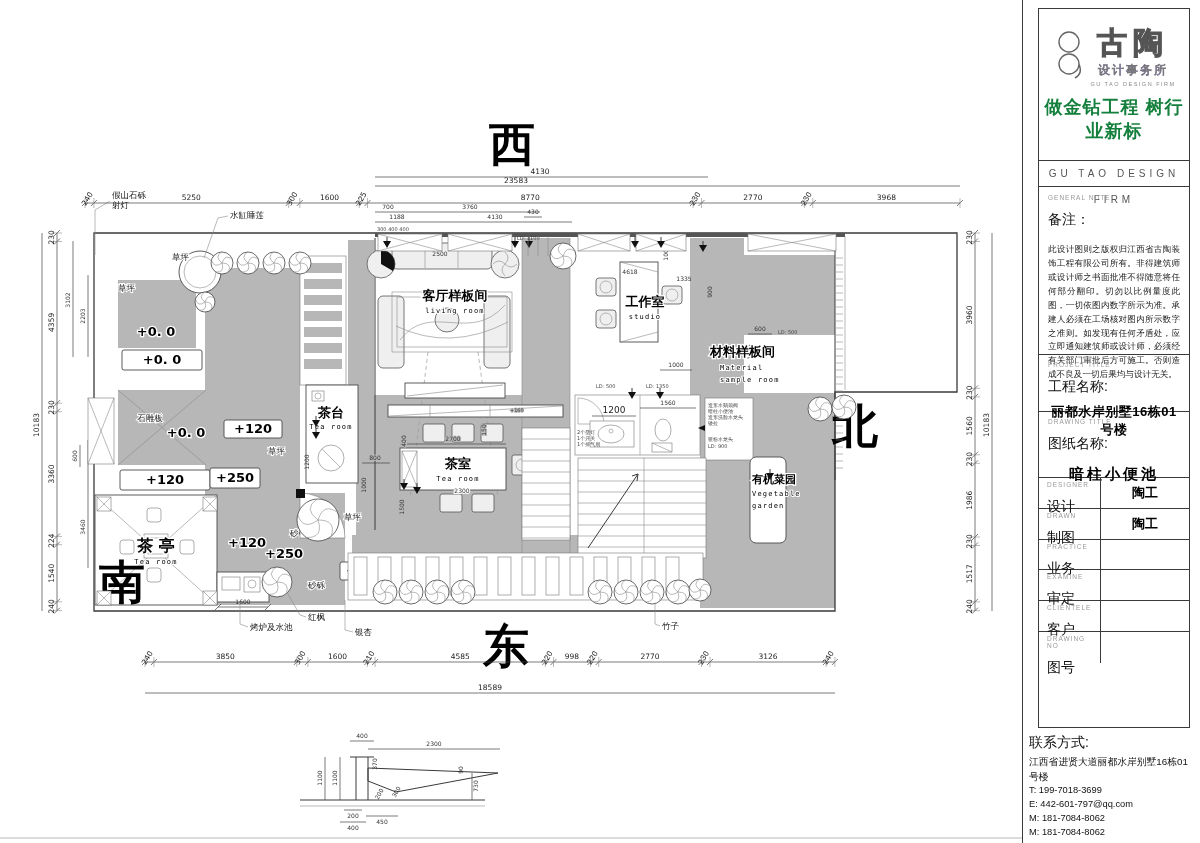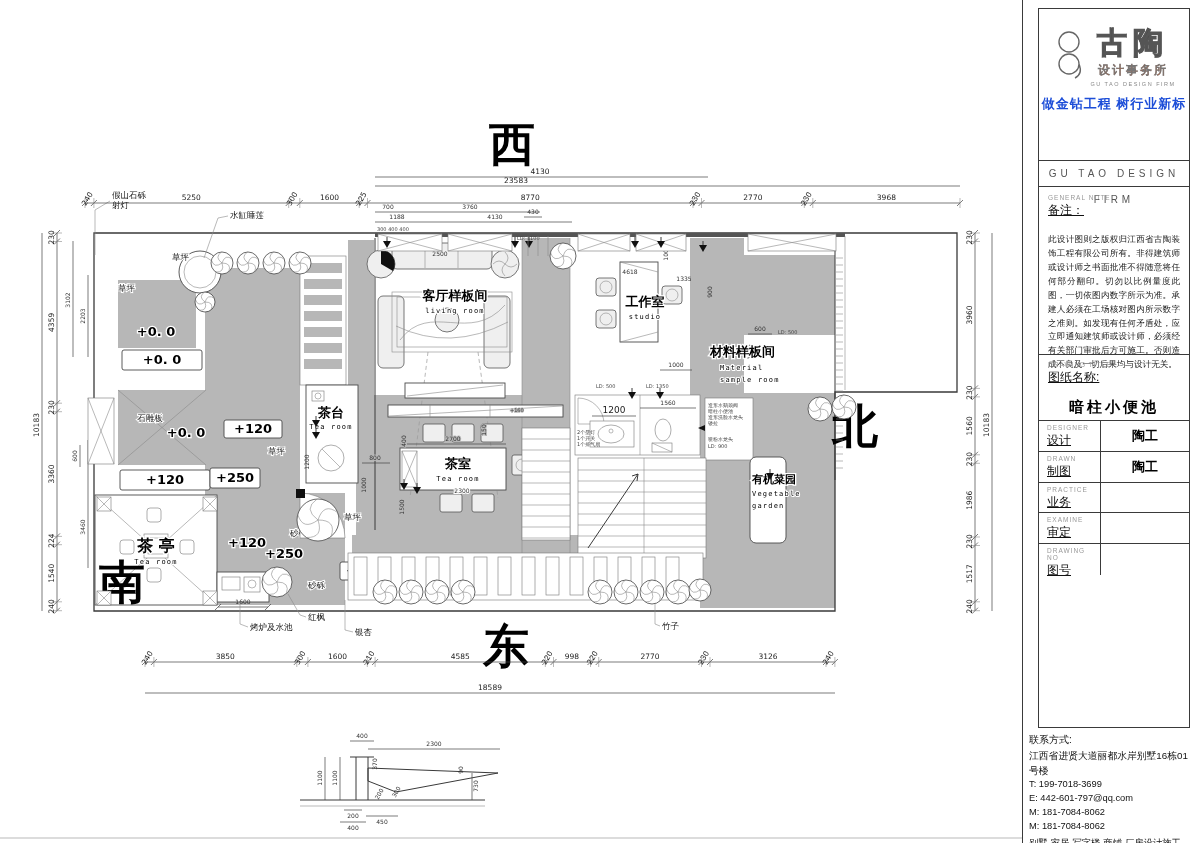--- a/index.html
+++ b/index.html
@@ -24,38 +24,38 @@
   .blk{fill:#101010;}
   .dash{stroke:#999;stroke-width:.7;stroke-dasharray:4 3;fill:none;}
   .fl{fill:#fff;stroke:#444;stroke-width:.8;}
   
   .tb{position:absolute;left:1022px;top:0;width:178px;height:843px;border-left:1px solid #3a3a3a;background:#fff;}
   .tb-box{position:absolute;left:15px;top:8px;width:150px;height:718px;border:1px solid #3a3a3a;}
   .tb-sec{border-bottom:1px solid #3a3a3a;box-sizing:border-box;}
   .logo-area{height:152px;padding-top:14px;text-align:center;}
   .logo-row{display:flex;align-items:center;justify-content:center;gap:4px;}
   .logo-cn{font-size:30px;font-weight:bold;letter-spacing:6px;color:#404040;-webkit-text-stroke:1px #555;text-shadow:0 0 0 #555;}
-  .logo-sub{font-size:12px;letter-spacing:2px;color:#c2410c;-webkit-text-stroke:.7px #777;margin-top:-2px;}
+  .logo-sub{font-size:12px;letter-spacing:2px;color:#8b5cf6;-webkit-text-stroke:.7px #777;margin-top:-2px;}
   .logo-en{font-size:5.5px;letter-spacing:1.5px;color:#888;margin-top:2px;}
-  .slogan{font-size:13px;font-weight:bold;color:#1d4ed8;margin-top:8px;letter-spacing:1px;}
+  .slogan{font-size:18px;font-weight:bold;color:#15803d;margin-top:8px;letter-spacing:1px;}
   .band{height:26px;line-height:26px;text-align:center;font-size:10px;letter-spacing:4px;color:#555;}
   .note{height:168px;padding:7px 9px;}
   .sec-en{font-size:6.5px;letter-spacing:1px;color:#999;}
-  .sec-cn{font-size:12px;color:#111;margin-top:1px;text-decoration:underline;}
+  .sec-cn{font-size:14px;color:#111;margin-top:10px;}
   .note-body{font-size:8.6px;line-height:1.62;color:#222;text-align:justify;margin-top:14px;}
   .ptitle{height:57px;padding:6px 9px 0;}
   .pt-val{font-size:13px;font-weight:bold;text-align:center;margin-top:7px;letter-spacing:.5px;}
   .dtitle{height:66px;padding:6px 9px 0;}
   .dt-val{font-size:15px;font-weight:bold;text-align:center;margin-top:12px;letter-spacing:3px;}
   .tb-row{display:flex;height:30.8px;border-bottom:1px solid #3a3a3a;box-sizing:border-box;}
   .tb-row:last-child{border-bottom:none;gap:17px;}
   .tb-cell-l{width:62px;border-right:1px solid #3a3a3a;padding:3px 4px 0 8px;box-sizing:border-box;}
   .tb-cell-v{flex:1;display:flex;align-items:center;justify-content:center;font-size:13px;font-weight:bold;font-family:"DejaVu Sans",sans-serif;text-align:center;}
   .tb-contact{position:absolute;left:6px;top:732px;width:168px;font-size:9.3px;color:#111;line-height:1.5;}
-  .tb-contact .c-head{font-size:10px;margin-bottom:2px;}
+  .tb-contact .c-head{font-size:14px;margin-bottom:2px;}
   .tb-contact .c-addr{font-size:9.8px;}
   .tb-contact .c-svc{margin-top:3px;}
 </style>
 </head>
 <body>
 
 <div class="cv">
 
 <svg id="plan-svg" width="1022" height="843" viewBox="0 0 1022 843">
 
@@ -794,20 +794,25 @@
     </div>
 
     <div class="tb-sec band">GU TAO DESIGN FIRM</div>
 
     <div class="tb-sec note">
       <div class="sec-en">GENERAL NOTE</div>
       <div class="sec-cn">备注：</div>
       <div class="note-body">此设计图则之版权归江西省古陶装饰工程有限公司所有。非得建筑师或设计师之书面批准不得随意将任何部分翻印。切勿以比例量度此图，一切依图内数字所示为准。承建人必须在工场核对图内所示数字之准则。如发现有任何矛盾处，应立即通知建筑师或设计师，必须经有关部门审批后方可施工。否则造成不良及一切后果均与设计无关。</div>
     </div>
 
+    <div class="tb-sec ptitle">
+      <div class="sec-en">PROJECT TITLE</div>
+      <div class="sec-cn">工程名称:</div>
+      <div class="pt-val">丽都水岸别墅16栋01号楼</div>
+    </div>
 
     <div class="tb-sec dtitle">
       <div class="sec-en">DRAWING TITLE</div>
       <div class="sec-cn">图纸名称:</div>
       <div class="dt-val">暗柱小便池</div>
     </div>
 
     <div class="tb-row">
       <div class="tb-cell-l">
             <div class="sec-en">DESIGNER</div>
@@ -826,20 +831,27 @@
       <div class="tb-cell-l">
             <div class="sec-en">PRACTICE</div>
             <div class="sec-cn">业务</div>
           </div>
       <div class="tb-cell-v"></div>
     </div>
     <div class="tb-row">
       <div class="tb-cell-l">
             <div class="sec-en">EXAMINE</div>
             <div class="sec-cn">审定</div>
+          </div>
+      <div class="tb-cell-v"></div>
+    </div>
+    <div class="tb-row">
+      <div class="tb-cell-l">
+            <div class="sec-en">CLIENTELE</div>
+            <div class="sec-cn">客户</div>
           </div>
       <div class="tb-cell-v"></div>
     </div>
     <div class="tb-row">
       <div class="tb-cell-l">
             <div class="sec-en">DRAWING NO</div>
             <div class="sec-cn">图号</div>
           </div>
       <div class="tb-cell-v"></div>
     </div>

